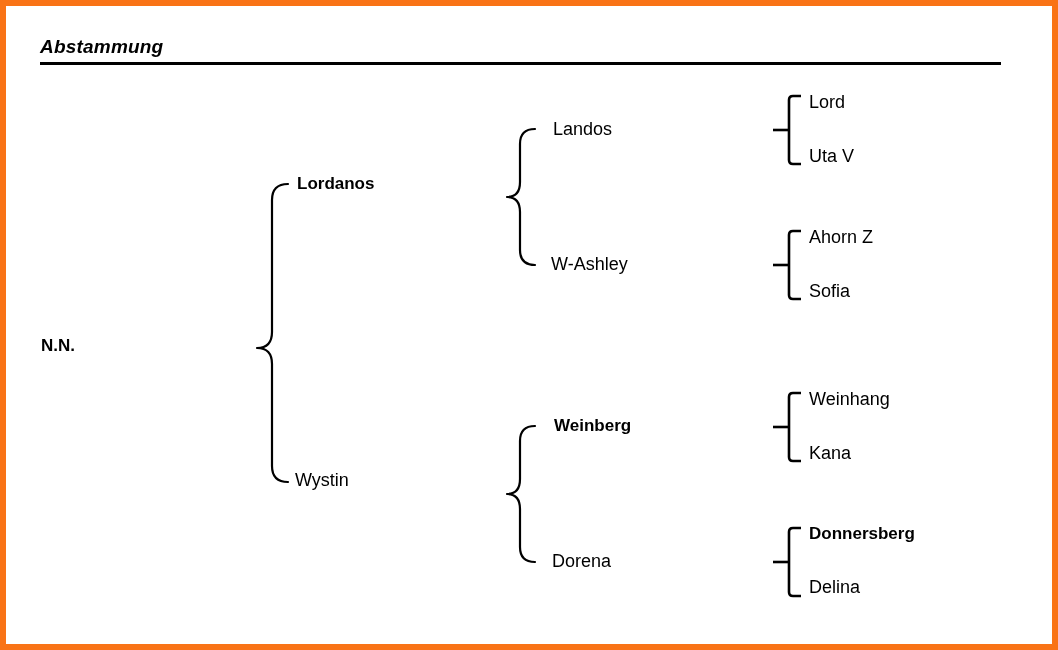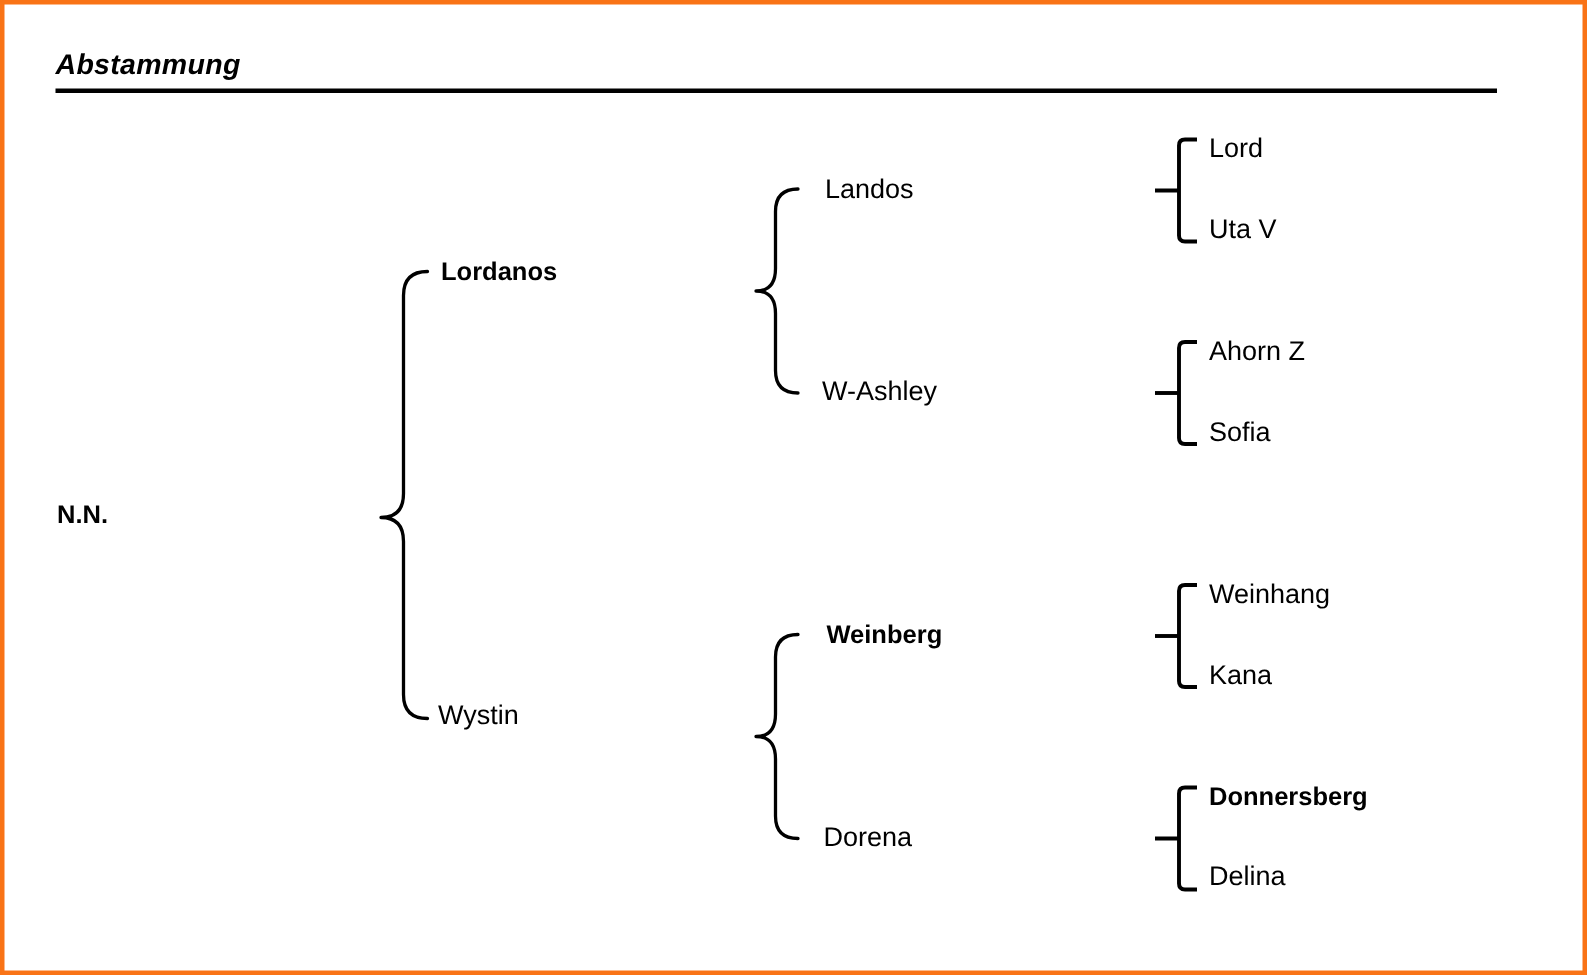--- a/index.html
+++ b/index.html
@@ -6,21 +6,21 @@
     margin: 0;
     padding: 0;
     background: #ffffff;
   }
   #page {
     position: relative;
     width: 1058px;
     height: 650px;
     background: #ffffff;
     box-sizing: border-box;
-    border: 3px solid #f97316;
+    border: 6px solid #f97316;
     overflow: hidden;
     font-family: "Liberation Sans", sans-serif;
   }
   #title {
     position: absolute;
     left: 34px;
     top: 30px;
     font-family: "Liberation Sans", sans-serif;
     font-size: 19px;
     font-weight: bold;

